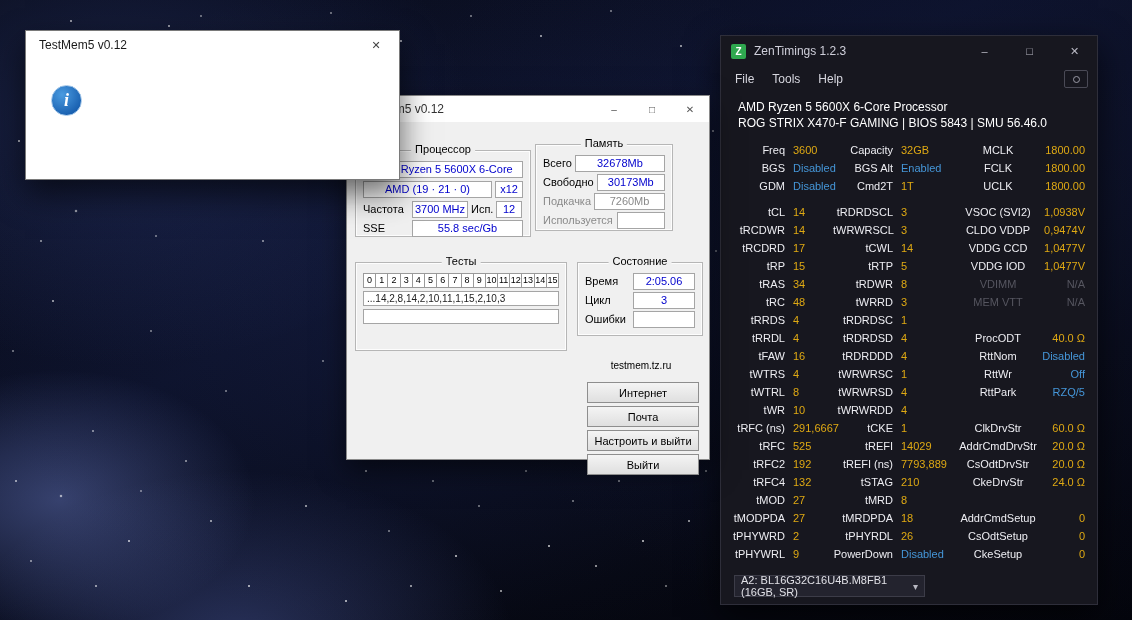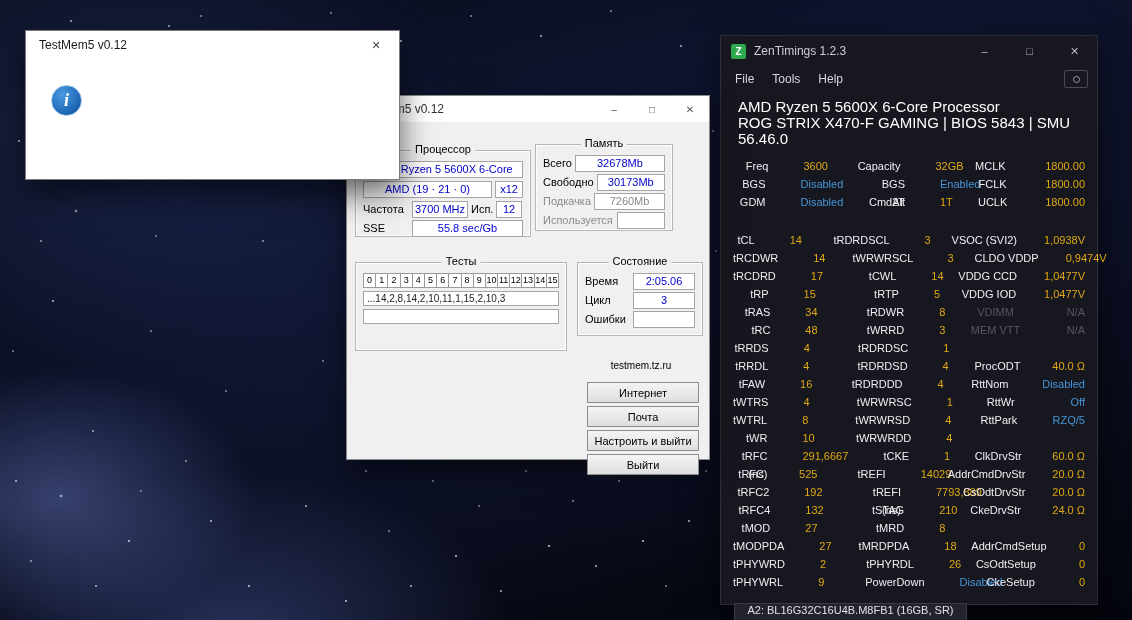--- a/index.html
+++ b/index.html
@@ -63,38 +63,38 @@
   .zt-winbtns { margin-left:auto; display:flex; }
   .zt-btn { width:45px; height:30px; display:flex; align-items:center; justify-content:center;
             color:#b9b9c4; font-size:11px; }
   .zt-menubar { height:26px; display:flex; align-items:center; padding-left:5px;
                 color:#d6d6de; font-size:12px; position:relative; }
   .zt-menu-item { padding:4px 9px; }
   .zt-camera { position:absolute; right:9px; top:4px; width:24px; height:18px;
                border:1px solid #4a4a56; border-radius:2px;
                display:flex; align-items:center; justify-content:center; }
   .zt-lens { width:7px; height:7px; border:1px solid #9a9aa6; border-radius:50%; }
-  .zt-cpuinfo { padding:7px 10px 9px 17px; line-height:16px; font-size:15px; color:#ffffff; }
+  .zt-cpuinfo { padding:7px 10px 9px 17px; line-height:16px; font-size:12px; color:#ffffff; }
   .zt-table { padding-top:1px; }
-  .zt-row { display:flex; height:18px; line-height:18px; padding:0 12px;gap:27px; }
-  .zt-row.gap { margin-bottom:20px; }
+  .zt-row { display:flex; height:18px; line-height:18px; padding:0 12px; }
+  .zt-row.gap { margin-bottom:8px; }
   .c-l1 { width:52px; text-align:right; }
   .c-v1 { width:48px; padding-left:8px; }
   .c-l2 { width:60px; text-align:right; }
   .c-v2 { flex:1; padding-left:8px; min-width:0; }
   .c-l3 { width:82px; text-align:center; white-space:nowrap; }
   .c-v3 { width:46px; text-align:right; white-space:nowrap; }
   .zt-lbl { color:#ededf2; }
   .zt-lbl.na { color:#565660; }
   .zt-val { color:#dfa913; }
   .zt-val.info { color:#4596d8; }
   .zt-val.na { color:#565660; }
-  .zt-dropdown { margin:12px 0 0 13px; width:233px; height:22px; background:#23232e;
+  .zt-dropdown { margin:12px 0 0 13px; width:191px; height:22px; background:#23232e;
                  border:1px solid #3c3c48; color:#e0e0e6; font-size:11px;
-                 display:flex; align-items:center; padding:0 6px;flex-direction:column; }
+                 display:flex; align-items:center; padding:0 6px; }
   .zt-arrow { margin-left:auto; color:#b8b8c2; font-size:10px; }
 
   
   .tm { left:346px; top:95px; width:364px; height:365px; background:#f0f0f0;
         border:1px solid #8a8a8a; box-shadow:0 10px 26px rgba(0,0,0,.55);
         font-size:11px; color:#000; }
   .tm-titlebar { height:26px; background:#ffffff; display:flex; align-items:center; padding-left:9px; }
   .tm-title { font-size:12px; color:#333; }
   .tm-winbtns { margin-left:auto; display:flex; }
   .tm-wbtn { width:38px; height:26px; display:flex; align-items:center; justify-content:center;

